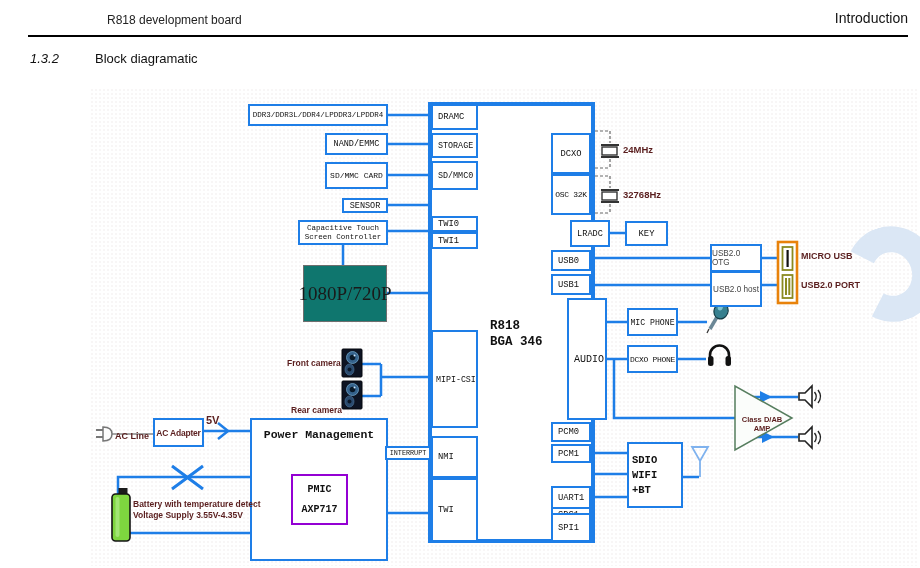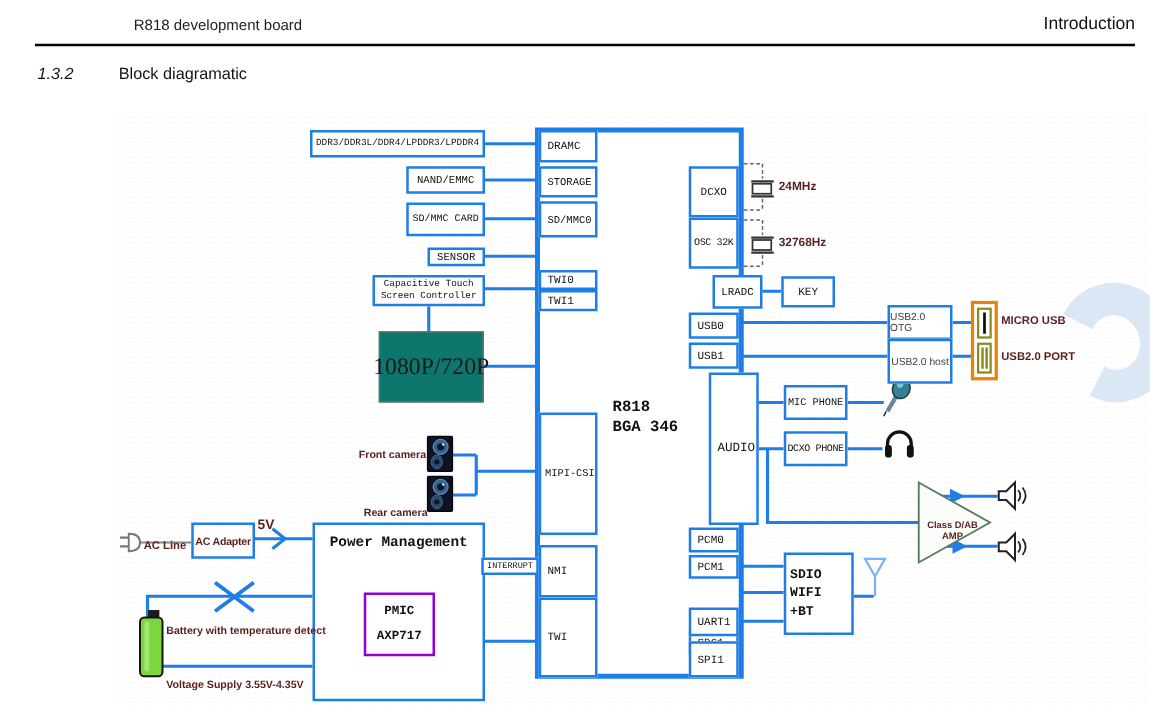--- a/index.html
+++ b/index.html
@@ -186,21 +186,21 @@
     <div>PMIC</div>
     <div>AXP717</div>
   </div>
   <div class="b mono" style="left:385px;top:446px;width:46px;height:14px;font-size:6.8px;">INTERRUPT</div>
   <div class="b red" style="left:153px;top:418px;width:51px;height:29px;font-size:8.5px;letter-spacing:-0.2px;">AC Adapter</div>
 
   <div class="lab red" style="left:115px;top:432px;font-size:9px;">AC Line</div>
   <div class="lab red" style="left:206px;top:414px;font-size:11px;">5V</div>
   <div class="abs" style="left:133px;top:499px;">
     <div class="red" style="font-size:8.5px;line-height:11px;white-space:nowrap;">Battery with temperature detect</div>
-    <div class="red" style="font-size:8.5px;line-height:11px;white-space:nowrap;margin-top:32px;">Voltage Supply 3.55V-4.35V</div>
+    <div class="red" style="font-size:8.5px;line-height:11px;white-space:nowrap;">Voltage Supply 3.55V-4.35V</div>
   </div>
   <div class="lab red" style="left:287px;top:359px;font-size:8.5px;font-weight:600;">Front camera</div>
   <div class="lab red" style="left:291px;top:406px;font-size:8.5px;font-weight:600;">Rear camera</div>
   <div class="lab red" style="left:623px;top:145px;font-size:9.5px;">24MHz</div>
   <div class="lab red" style="left:623px;top:190px;font-size:9.5px;">32768Hz</div>
   <div class="lab red" style="left:801px;top:252px;font-size:9px;">MICRO USB</div>
   <div class="lab red" style="left:801px;top:281px;font-size:9px;">USB2.0 PORT</div>
   <div class="abs" style="left:737px;top:415px;width:50px;text-align:center;">
     <div class="red" style="font-size:7.5px;line-height:9px;white-space:nowrap;">Class D/AB</div>
     <div class="red" style="font-size:7.5px;line-height:9px;">AMP</div>

